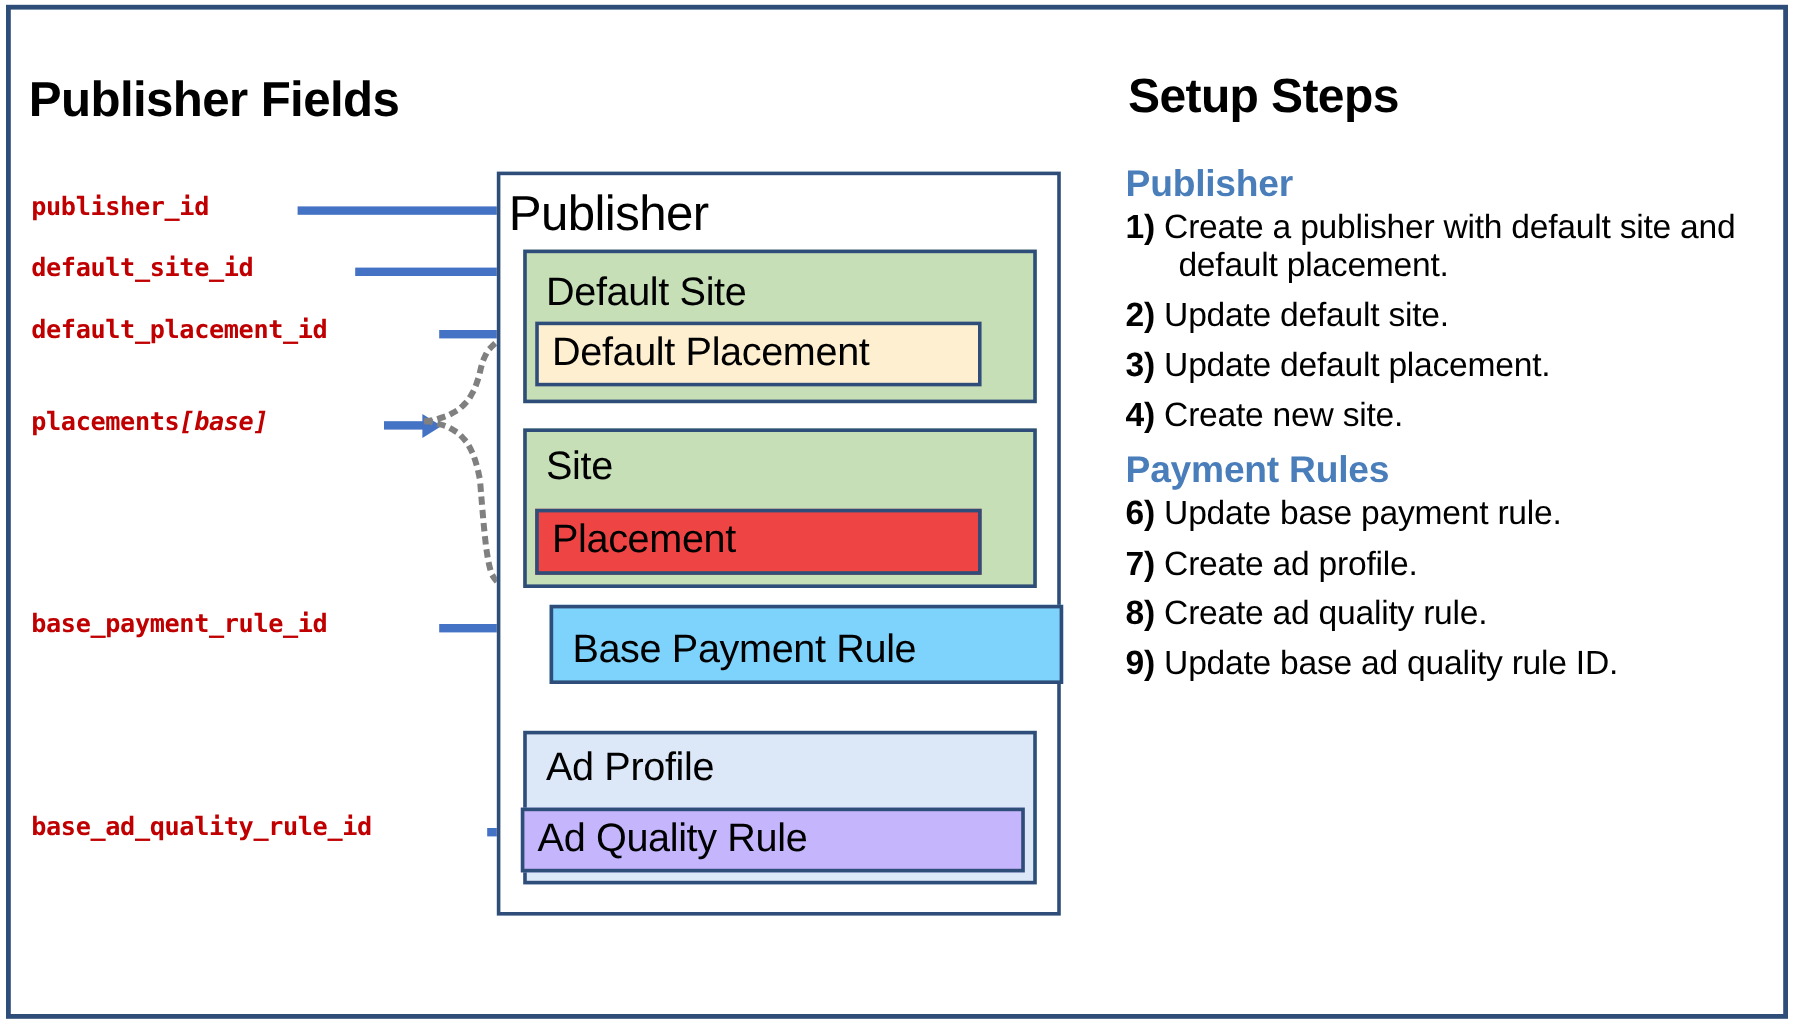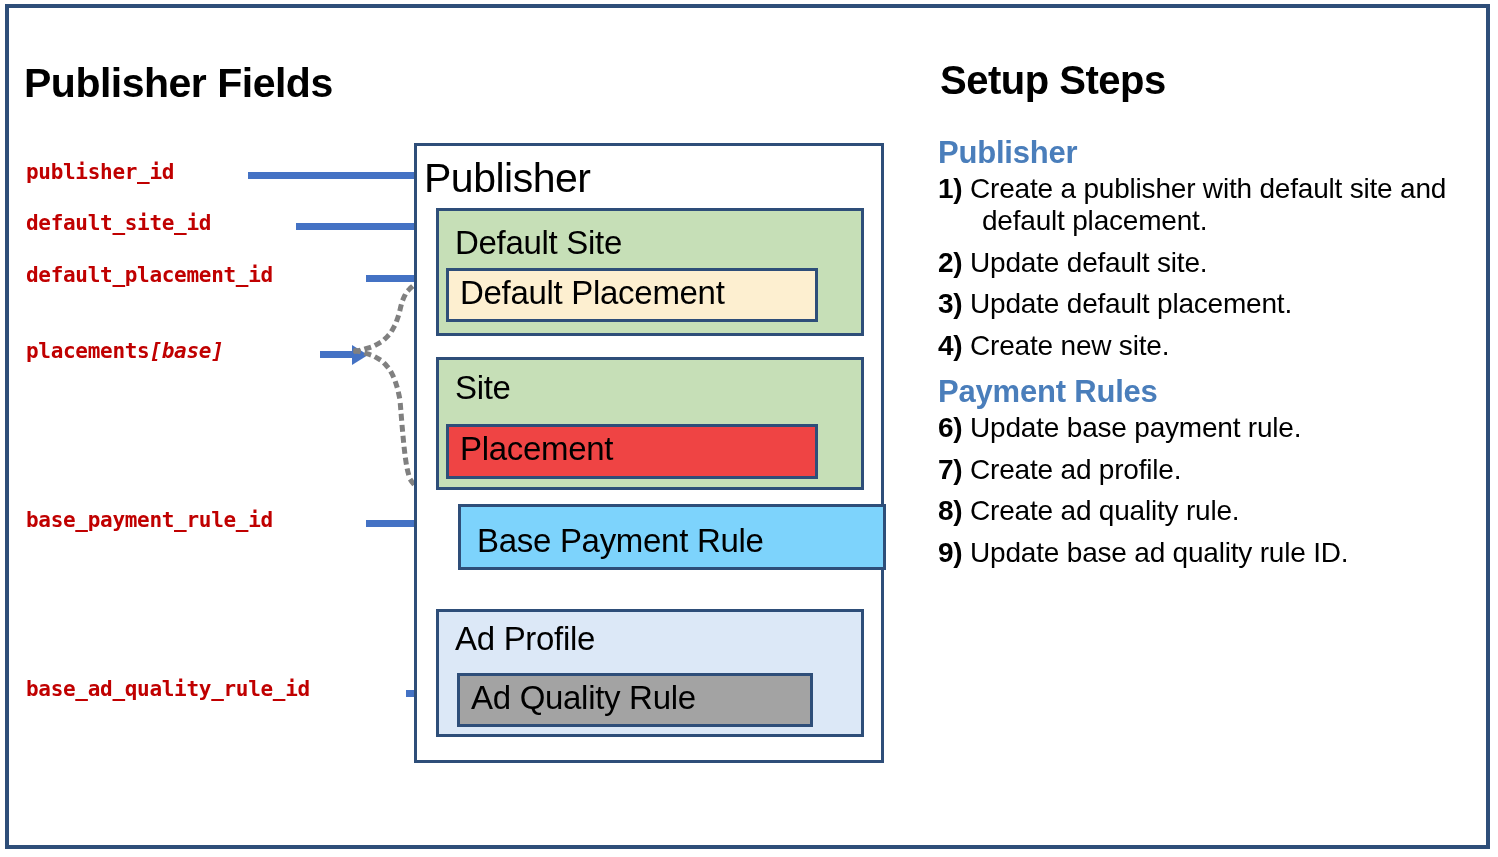--- a/index.html
+++ b/index.html
@@ -154,22 +154,22 @@
   }
   #box-base-payment-rule > .obj-label { left: 16px; top: 15px; }
   
   #box-ad-profile {
     left: 436px; top: 609px; width: 428px; height: 128px;
     background: #DCE8F7;
   }
   #box-ad-profile > .obj-label { left: 16px; top: 8px; }
   
   #box-ad-quality-rule {
-    left: 457px; top: 673px; width: 356px; height: 54px;
-    background: #a3a3a3;
+    left: 434px; top: 673px; width: 420px; height: 54px;
+    background: #c4b5fd;
   }
   #box-ad-quality-rule > .obj-label { left: 11px; top: 3px; }
 
   
   #setup-steps-list {
     position: absolute;
     left: 938px;
     top: 135px;
     width: 540px;
   }

